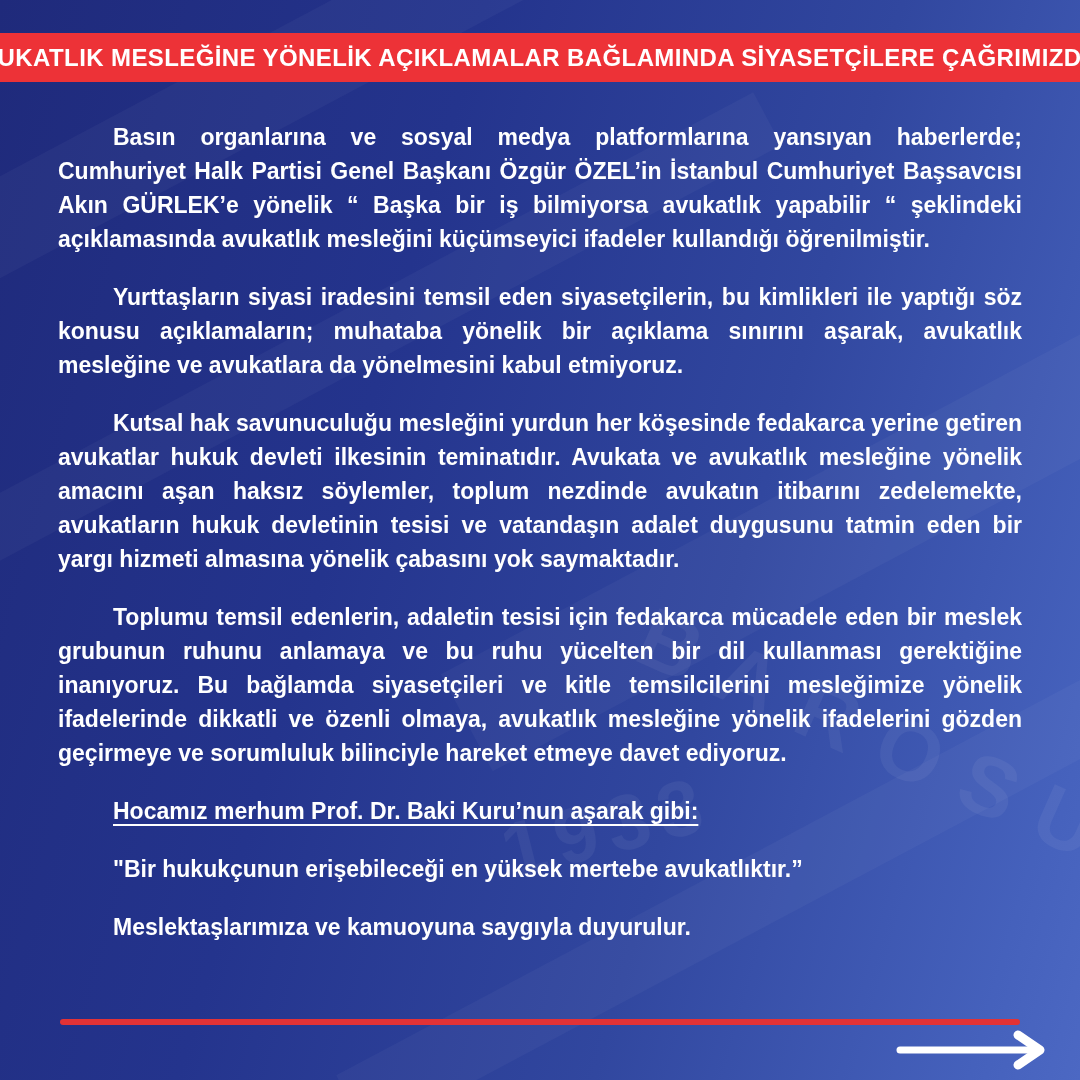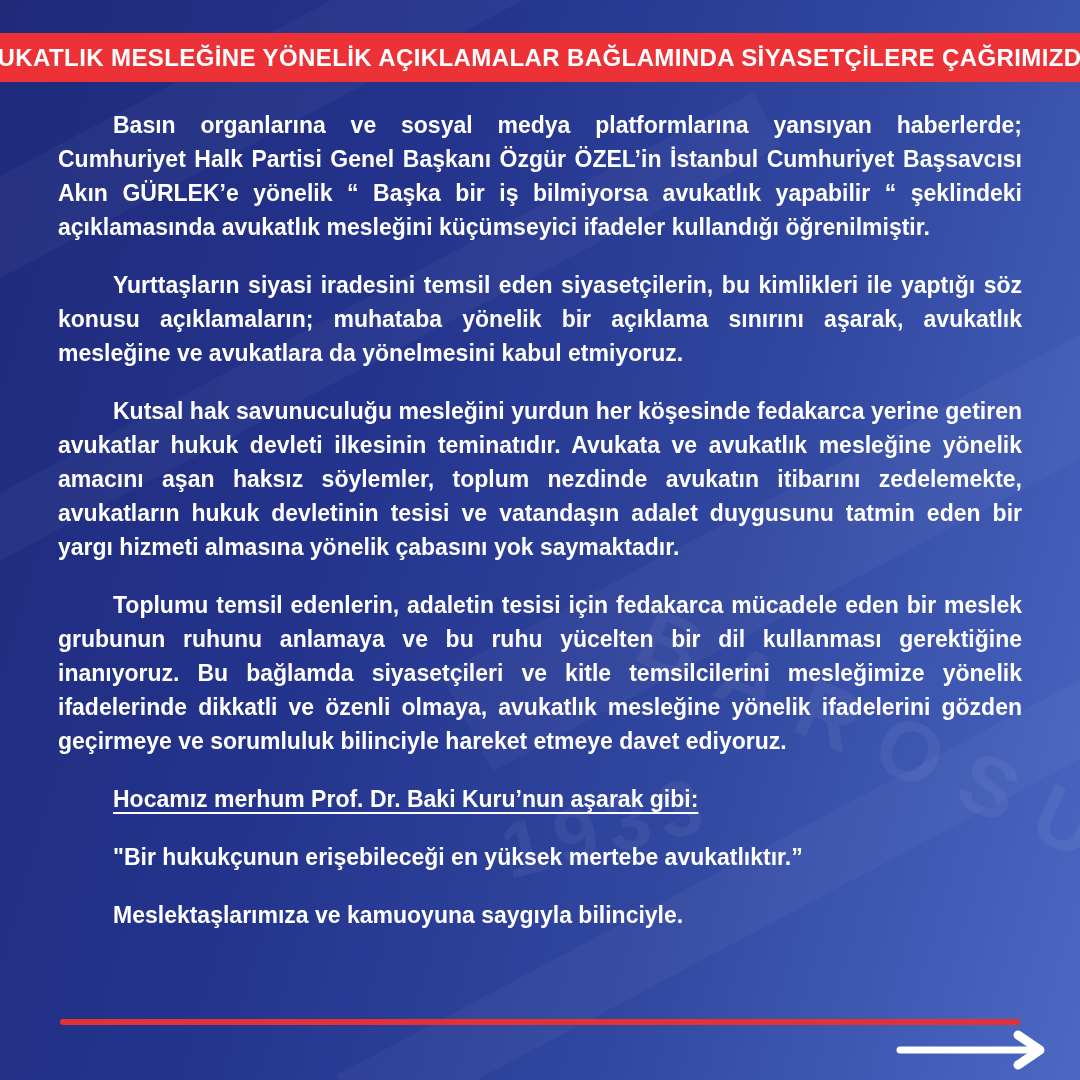--- a/index.html
+++ b/index.html
@@ -63,21 +63,21 @@
     left: 58px;
     right: 58px;
     top: 104px;
     z-index: 2;
     color: #ffffff;
     font-size: 23px;
     line-height: 34px;
     font-weight: 700;
   }
   .content p {
-    margin: 4px 0 24px 0;
+    margin: 16px 0 24px 0;
     text-align: justify;
     text-indent: 55px;
   }
   .quote-heading {
     margin: 8px 0 2px 0;
     text-align: left;
     text-indent: 0;
     text-decoration: underline;
     text-decoration-thickness: 2px;
     text-underline-offset: 5px;
@@ -131,21 +131,21 @@
 
   <div class="content">
     <p>Basın organlarına ve sosyal medya platformlarına yansıyan haberlerde; Cumhuriyet Halk Partisi Genel Başkanı Özgür ÖZEL’in İstanbul Cumhuriyet Başsavcısı Akın GÜRLEK’e yönelik “ Başka bir iş bilmiyorsa avukatlık yapabilir “ şeklindeki açıklamasında avukatlık mesleğini küçümseyici ifadeler kullandığı öğrenilmiştir.</p>
     <p>Yurttaşların siyasi iradesini temsil eden siyasetçilerin, bu kimlikleri ile yaptığı söz konusu açıklamaların; muhataba yönelik bir açıklama sınırını aşarak, avukatlık mesleğine ve avukatlara da yönelmesini kabul etmiyoruz.</p>
     <p>Kutsal hak savunuculuğu mesleğini yurdun her köşesinde fedakarca yerine getiren avukatlar hukuk devleti ilkesinin teminatıdır. Avukata ve avukatlık mesleğine yönelik amacını aşan haksız söylemler, toplum nezdinde avukatın itibarını zedelemekte, avukatların hukuk devletinin tesisi ve vatandaşın adalet duygusunu tatmin eden bir yargı hizmeti almasına yönelik çabasını yok saymaktadır.</p>
     <p>Toplumu temsil edenlerin, adaletin tesisi için fedakarca mücadele eden bir meslek grubunun ruhunu anlamaya ve bu ruhu yücelten bir dil kullanması gerektiğine inanıyoruz. Bu bağlamda siyasetçileri ve kitle temsilcilerini mesleğimize yönelik ifadelerinde dikkatli ve özenli olmaya, avukatlık mesleğine yönelik ifadelerini gözden geçirmeye ve sorumluluk bilinciyle hareket etmeye davet ediyoruz.</p>
 
     <p class="quote-heading">Hocamız merhum Prof. Dr. Baki Kuru’nun aşarak gibi:</p>
     <p class="quote-text">"Bir hukukçunun erişebileceği en yüksek mertebe avukatlıktır.”</p>
 
-    <p class="closing">Meslektaşlarımıza ve kamuoyuna saygıyla bilinciyle.</p>
+    <p class="closing">Meslektaşlarımıza ve kamuoyuna saygıyla duyurulur.</p>
   </div>
 
   <div class="divider"></div>
 
   <div class="arrow-wrap">
     <svg width="156" height="40" viewBox="0 0 156 40" xmlns="http://www.w3.org/2000/svg">
       <line x1="4" y1="20" x2="134" y2="20" stroke="#ffffff" stroke-width="7" stroke-linecap="round"></line>
       <polyline points="122,5 144,20 122,35" fill="none" stroke="#ffffff" stroke-width="9" stroke-linecap="round" stroke-linejoin="round"></polyline>
     </svg>
   </div>

